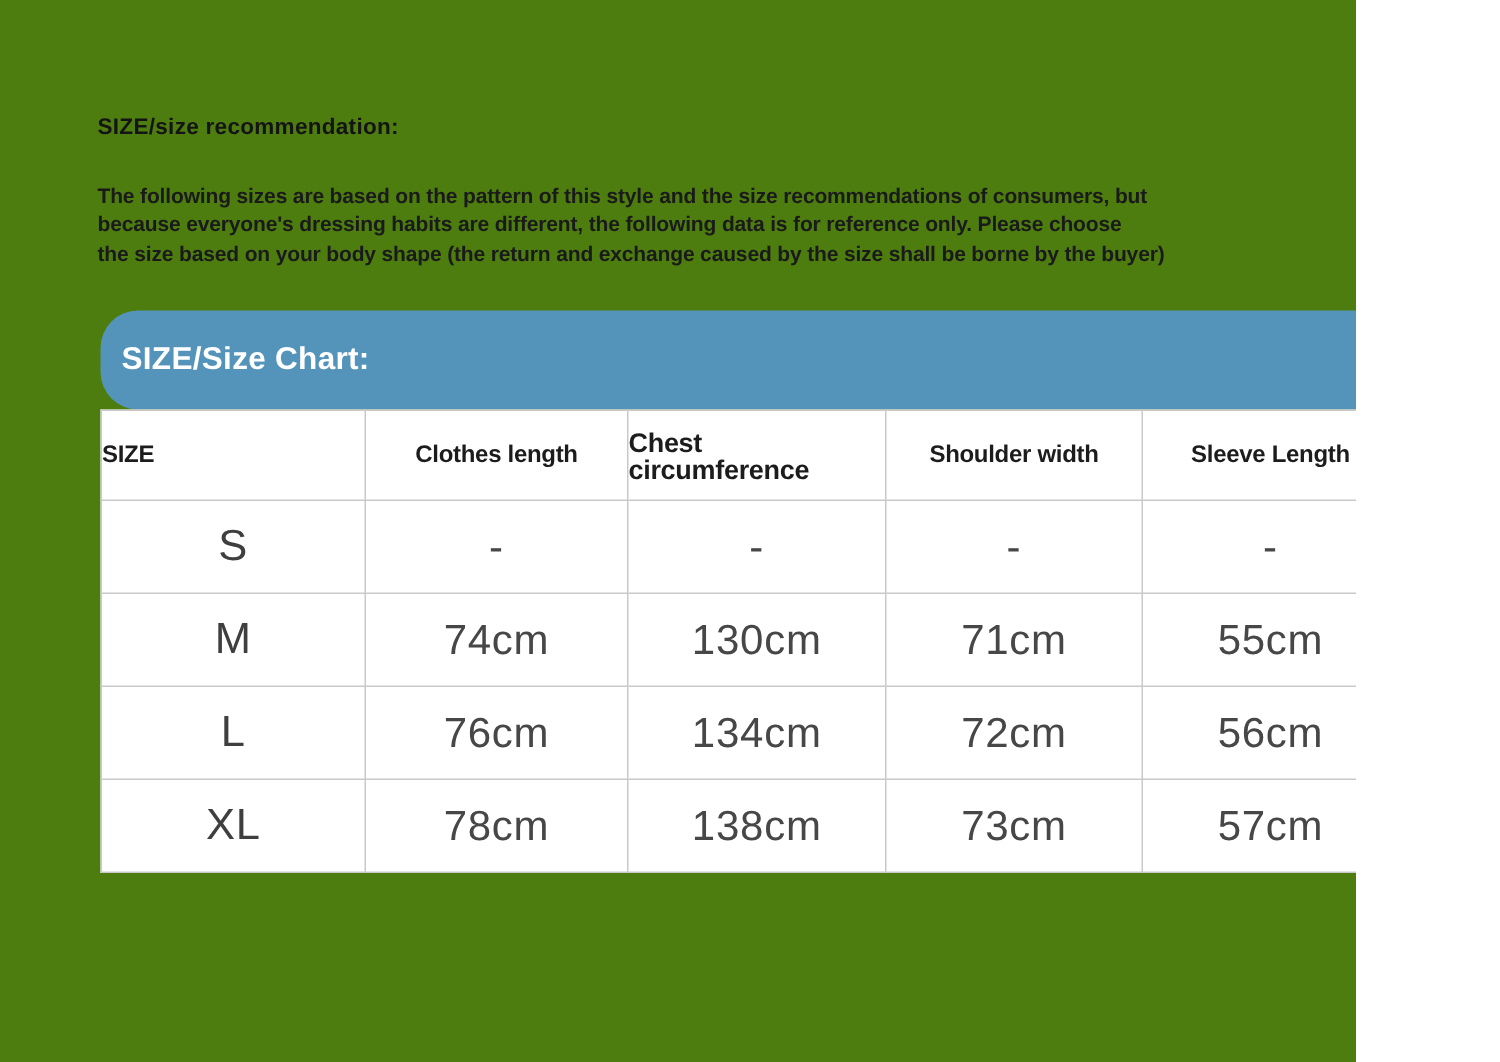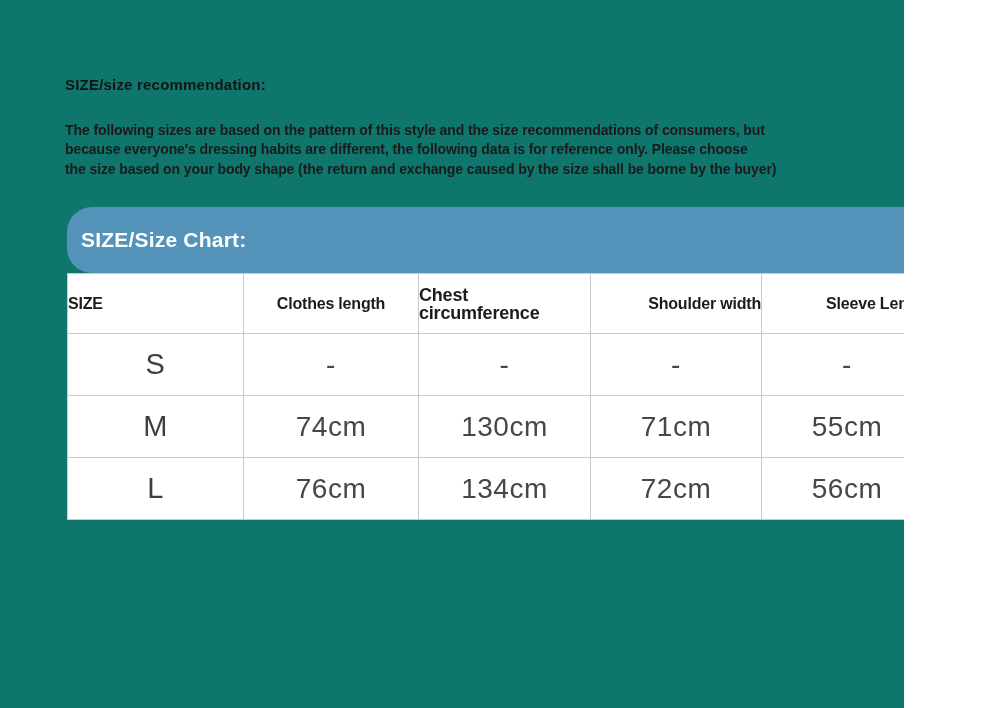--- a/index.html
+++ b/index.html
@@ -1,19 +1,19 @@
 <!DOCTYPE html>
 <html><head>
 <meta charset="utf-8">
 <style>
   html,body{margin:0;padding:0;background:#ffffff;}
   .page{
     position:relative;
     width:904px;height:708px;
-    background:#0f766e;
+    background:#4d7c0f;
     font-family:"Liberation Sans", sans-serif;
     overflow:hidden;
   }
   .heading{
     position:absolute;left:65px;top:76px;
     font-size:15px;font-weight:bold;color:#141414;
     letter-spacing:.2px;white-space:nowrap;
   }
   .para{
     position:absolute;left:65px;top:121px;
@@ -45,21 +45,21 @@
   table.size-table td,table.size-table th{
     border:1px solid #c9c9c9;
     vertical-align:middle;
     box-sizing:border-box;
     padding:0;
   }
   tr.header-row{height:60px;}
   tr.data-row{height:62px;}
   th{
     font-size:16px;font-weight:bold;color:#1c1c1c;
-    text-align:right;letter-spacing:-0.2px;
+    text-align:center;letter-spacing:-0.2px;
   }
   th.h-size{text-align:left;padding-left:26px;}
   th.h-clothes{text-align:center;padding-right:5px;}
   th.h-chest{
     text-align:left;padding-left:28px;padding-right:4px;
     font-size:18px;line-height:18px;
   }
   td.data-cell{
     text-align:center;
     font-size:28px;font-weight:400;color:#474747;
@@ -118,16 +118,23 @@
       <td class="data-cell">71cm</td>
       <td class="data-cell">55cm</td>
     </tr>
     <tr class="data-row">
       <td class="size-cell">L</td>
       <td class="data-cell">76cm</td>
       <td class="data-cell">134cm</td>
       <td class="data-cell">72cm</td>
       <td class="data-cell">56cm</td>
     </tr>
+    <tr class="data-row">
+      <td class="size-cell">XL</td>
+      <td class="data-cell">78cm</td>
+      <td class="data-cell">138cm</td>
+      <td class="data-cell">73cm</td>
+      <td class="data-cell">57cm</td>
+    </tr>
   </tbody>
     </table>
 
 </div>
 
 </body></html>

